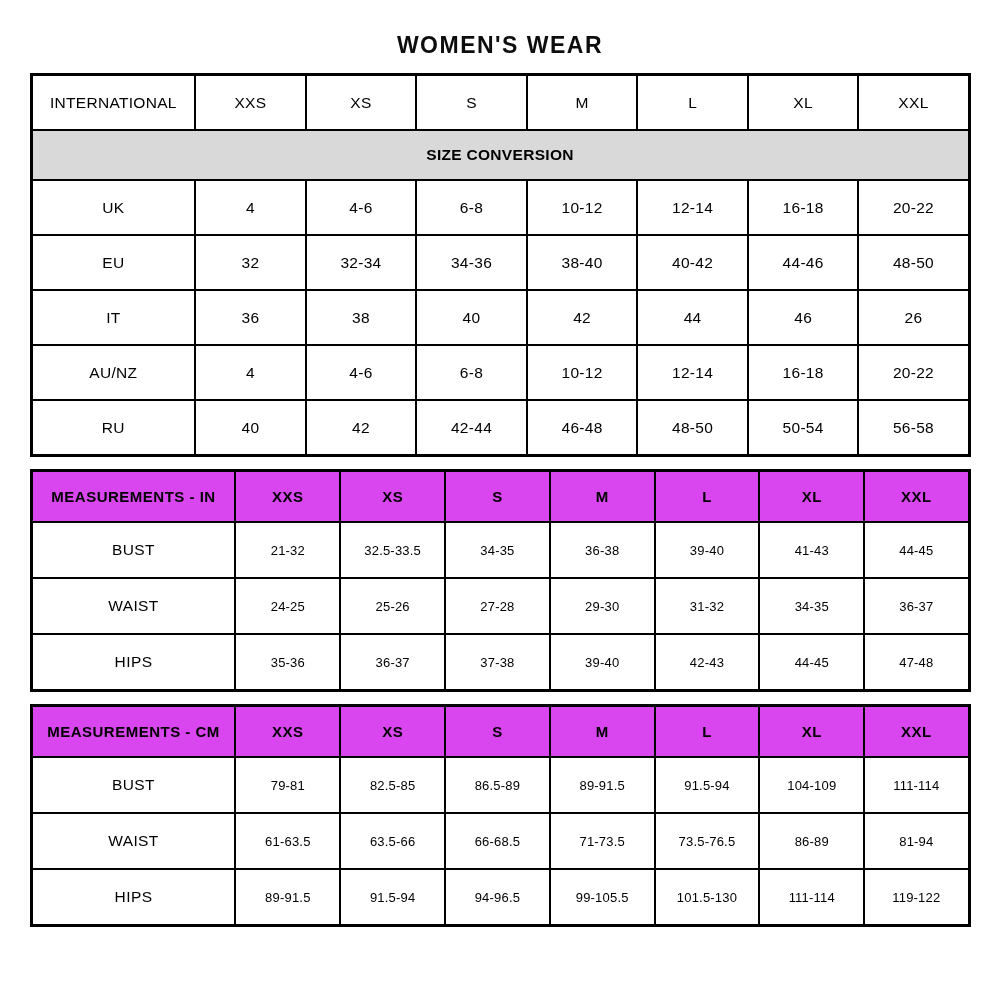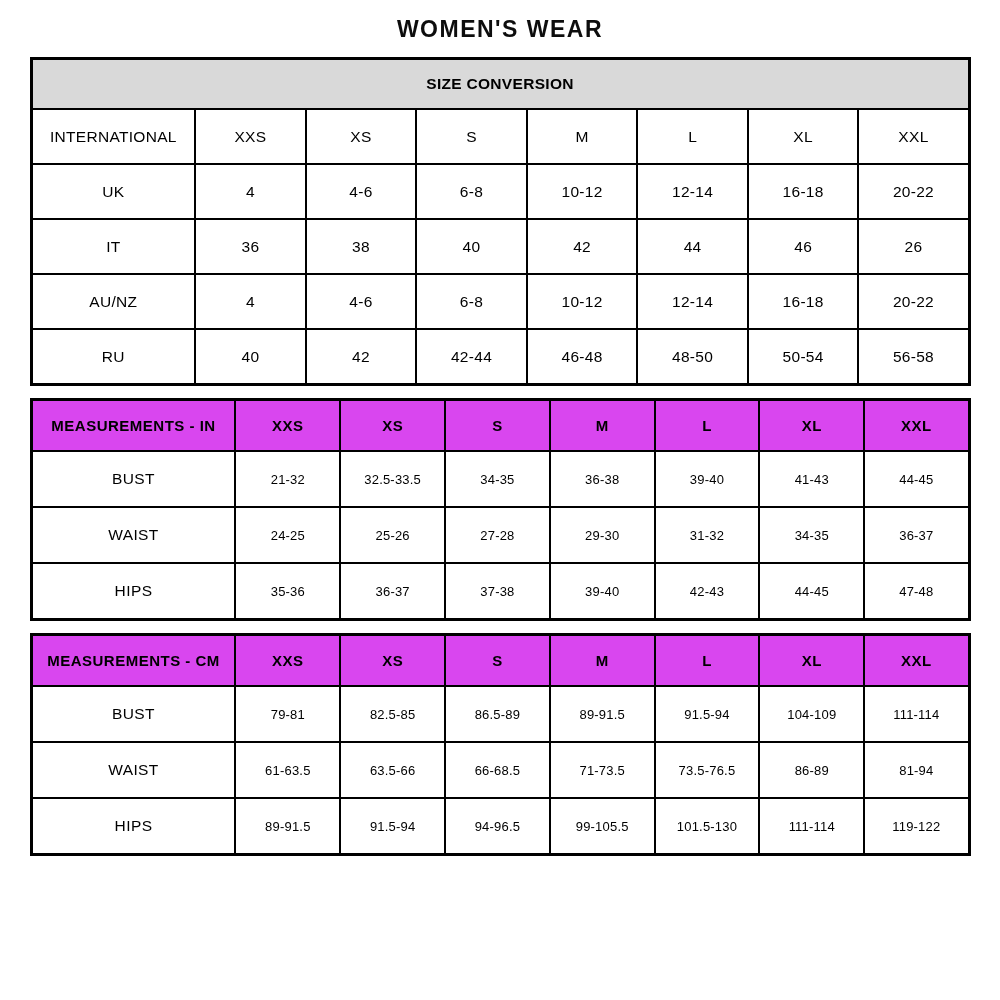--- a/index.html
+++ b/index.html
@@ -8,21 +8,21 @@
     width: 1000px;
     height: 1000px;
     background: #ffffff;
     overflow: hidden;
     font-family: "Liberation Sans", sans-serif;
     color: #000;
   }
   .page { width: 1000px; }
   h1.title {
     margin: 0;
-    padding: 16px 0 14px 0;
+    padding: 32px 0 14px 0;
     text-align: center;
     font-size: 23px;
     font-weight: bold;
     letter-spacing: 1.5px;
     color: #0d0d0d;
   }
   table.tbl {
     border-collapse: collapse;
     table-layout: fixed;
     width: 941px;
@@ -76,44 +76,54 @@
       <col class="c-label">
       <col class="c-size">
         <col class="c-size">
         <col class="c-size">
         <col class="c-size">
       <col class="c-size">
         <col class="c-size">
         <col class="c-size">
     </colgroup>
     <thead>
-      <tr>
-        <td colspan="8" class="caption-cell">SIZE CONVERSION</td>
-      </tr>
       <tr id="conv-cols">
           <td class="size-col">INTERNATIONAL</td>
           <td class="size-col">XXS</td>
           <td class="size-col">XS</td>
           <td class="size-col">S</td>
           <td class="size-col">M</td>
           <td class="size-col">L</td>
           <td class="size-col">XL</td>
           <td class="size-col">XXL</td>
         </tr>
+      <tr>
+        <td colspan="8" class="caption-cell">SIZE CONVERSION</td>
+      </tr>
     </thead>
     <tbody id="conv-body">
         <tr>
           <td class="row-label">UK</td>
           <td class="value-cell">4</td>
           <td class="value-cell">4-6</td>
           <td class="value-cell">6-8</td>
           <td class="value-cell">10-12</td>
           <td class="value-cell">12-14</td>
           <td class="value-cell">16-18</td>
           <td class="value-cell">20-22</td>
+        </tr>
+        <tr>
+          <td class="row-label">EU</td>
+          <td class="value-cell">32</td>
+          <td class="value-cell">32-34</td>
+          <td class="value-cell">34-36</td>
+          <td class="value-cell">38-40</td>
+          <td class="value-cell">40-42</td>
+          <td class="value-cell">44-46</td>
+          <td class="value-cell">48-50</td>
         </tr>
         <tr>
           <td class="row-label">IT</td>
           <td class="value-cell">36</td>
           <td class="value-cell">38</td>
           <td class="value-cell">40</td>
           <td class="value-cell">42</td>
           <td class="value-cell">44</td>
           <td class="value-cell">46</td>
           <td class="value-cell">26</td>

